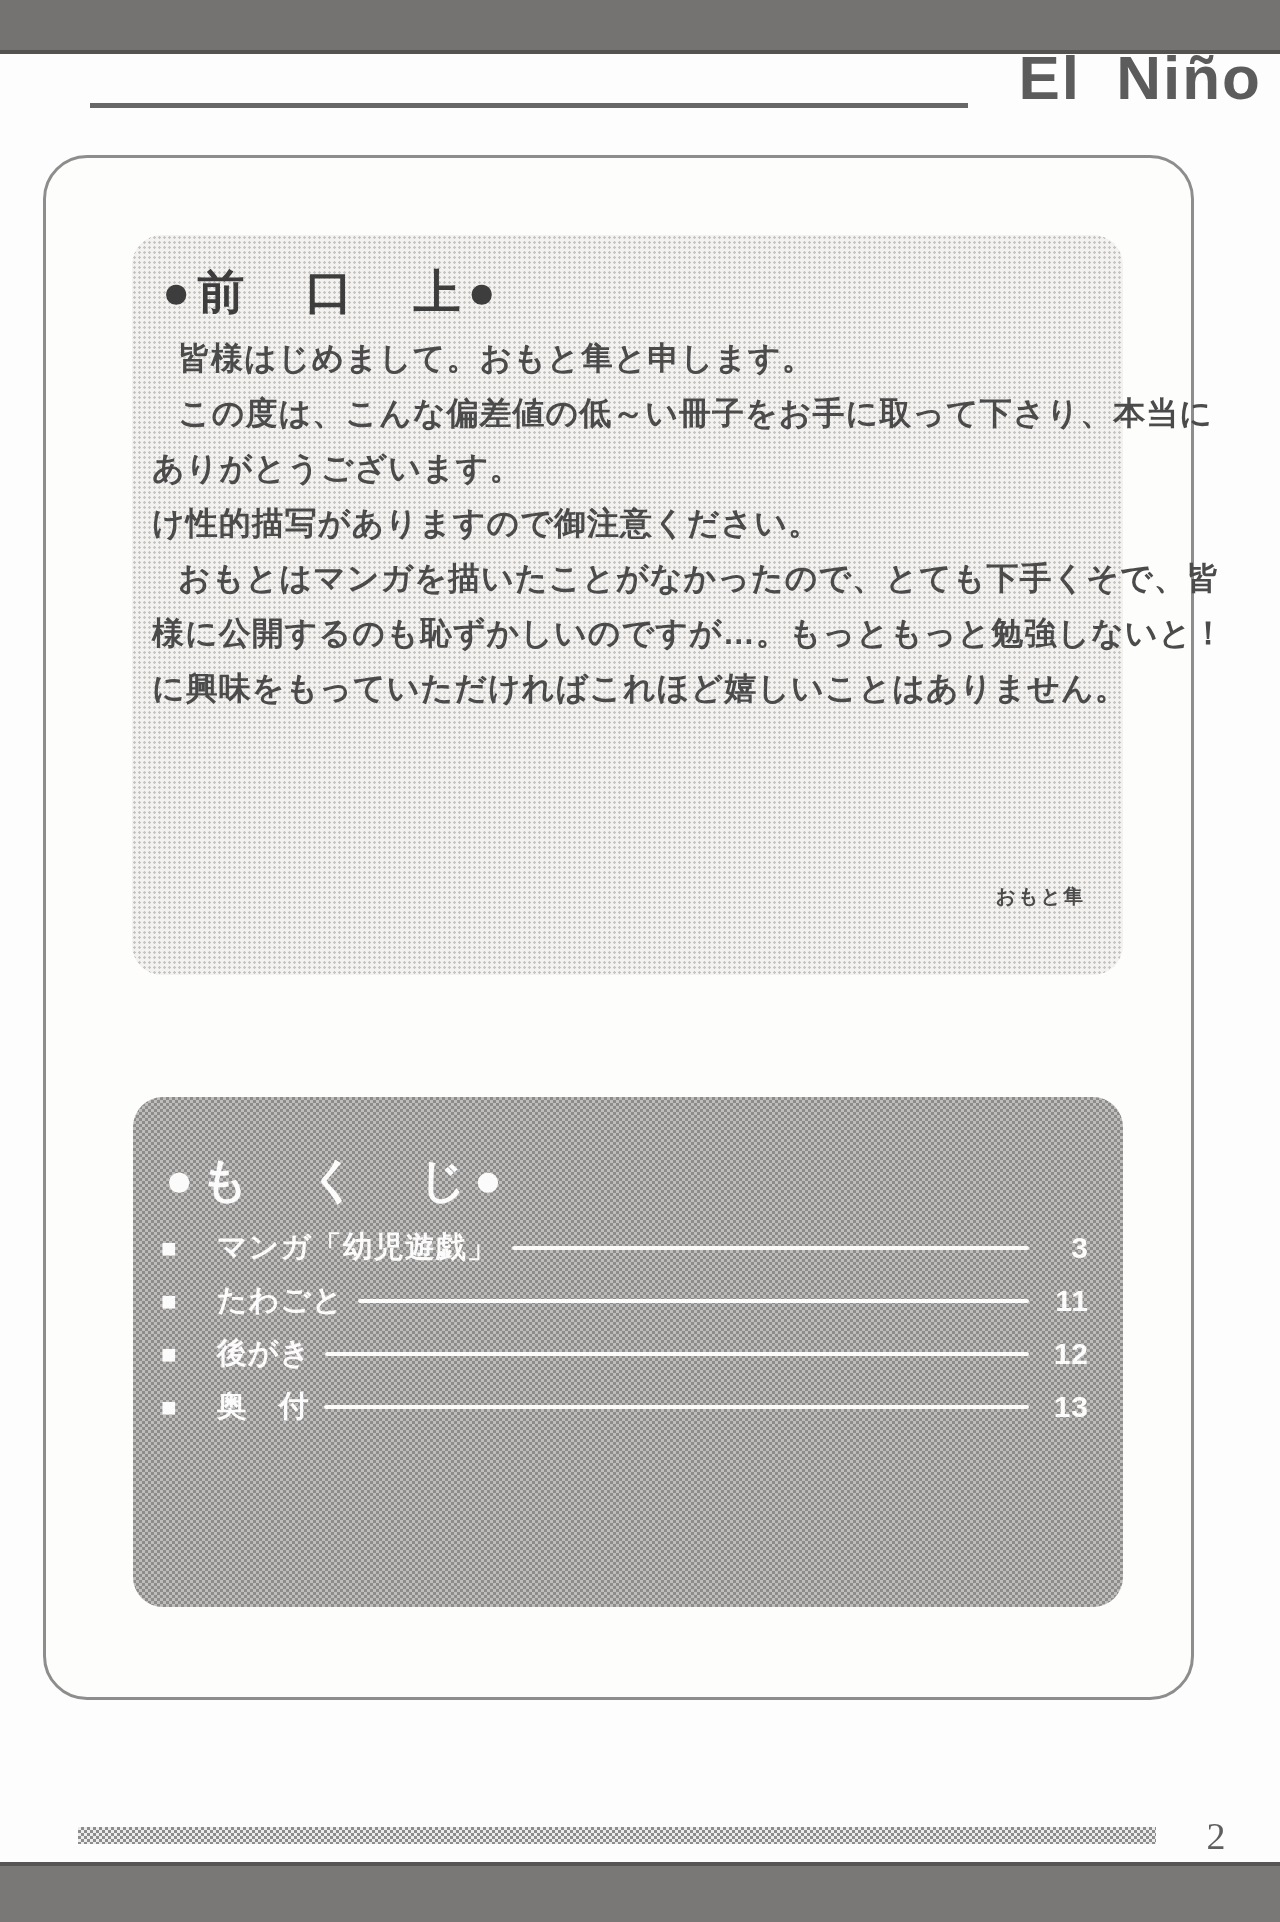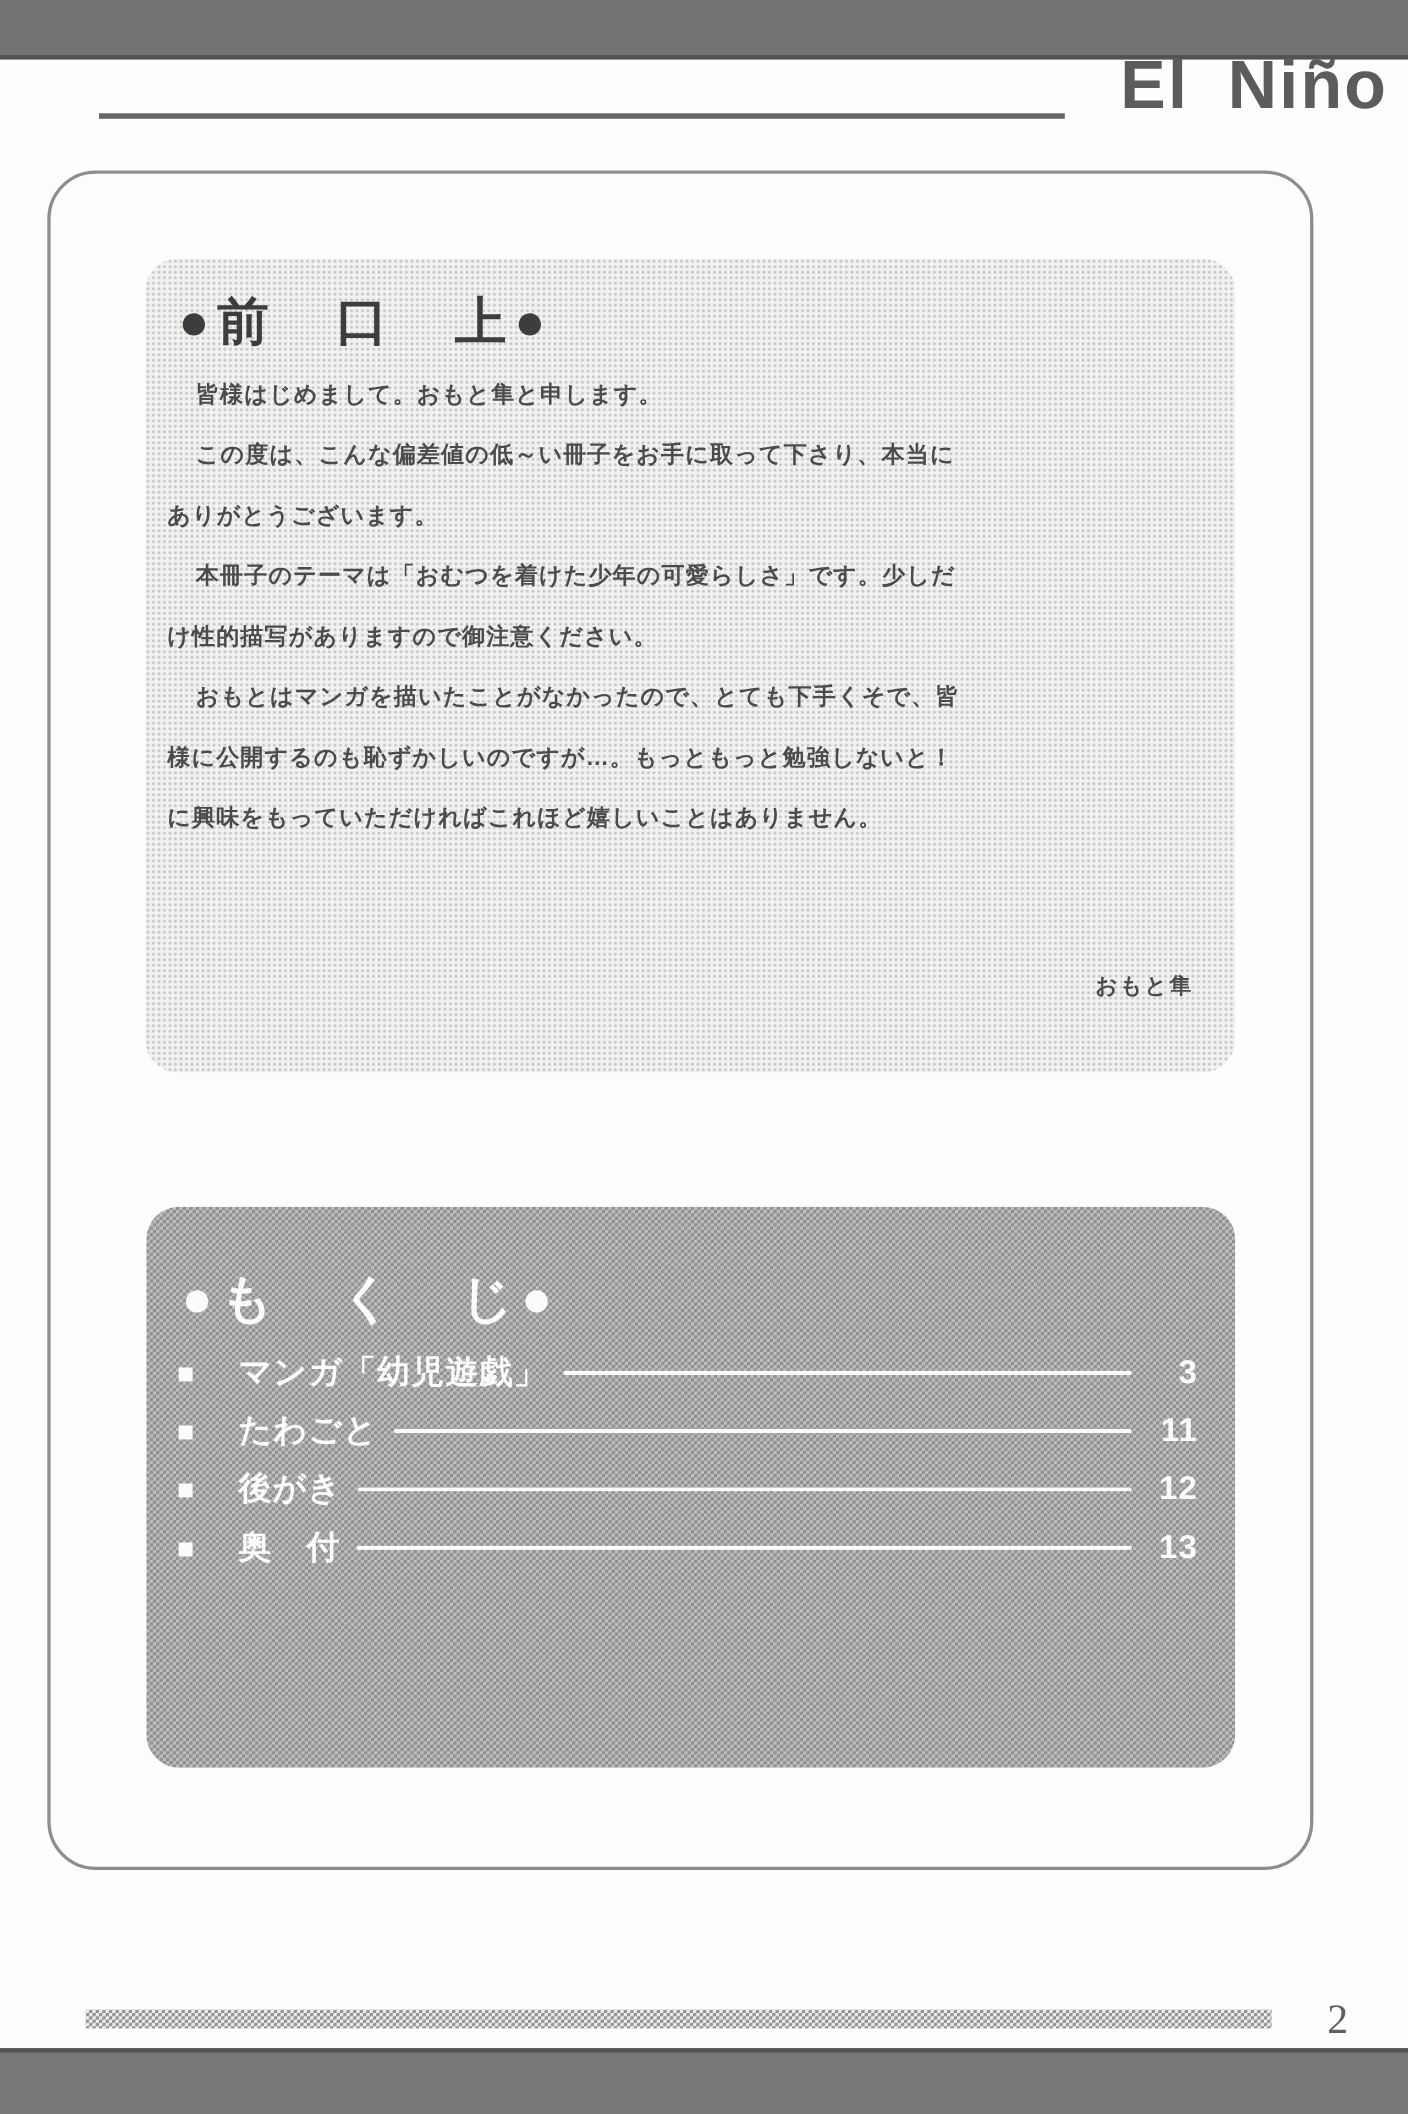--- a/index.html
+++ b/index.html
@@ -41,21 +41,21 @@
     background-image:radial-gradient(#c6c4c1 1.2px, transparent 1.45px);
     background-size:5px 5px;
   }
   .fw-title{
     position:absolute;left:30px;top:26px;
     font-size:47px;font-weight:bold;color:#3d3d3d;
     letter-spacing:7px;white-space:nowrap;
   }
   .fw-text{
     position:absolute;left:20px;top:96px;width:955px;
-    font-size:21px;font-weight:bold;color:#4b4b4b;
+    font-size:32px;font-weight:bold;color:#4b4b4b;
     line-height:55px;letter-spacing:1px;
   }
   .fw-line{white-space:nowrap;height:55px;}
   .fw-line.indent{text-indent:26px;}
   .fw-sign{
     position:absolute;top:648px;right:38px;
     font-size:20px;font-weight:bold;color:#4b4b4b;letter-spacing:2px;
   }
   
   .toc-box{
@@ -114,21 +114,20 @@
   <div class="header-title">El Niño</div>
 
   <div class="page-frame"></div>
 
   <div class="foreword-box">
     <div class="fw-title">●前　口　上●</div>
     <div class="fw-text">
       <div class="fw-line indent">皆様はじめまして。おもと隼と申します。</div>
       <div class="fw-line indent">この度は、こんな偏差値の低～い冊子をお手に取って下さり、本当に</div>
       <div class="fw-line">ありがとうございます。</div>
-      <div class="fw-line indent">本冊子のテーマは「おむつを着けた少年の可愛らしさ」です。少しだ</div>
       <div class="fw-line">け性的描写がありますので御注意ください。</div>
       <div class="fw-line indent">おもとはマンガを描いたことがなかったので、とても下手くそで、皆</div>
       <div class="fw-line">様に公開するのも恥ずかしいのですが…。もっともっと勉強しないと！</div>
       <div class="fw-line">に興味をもっていただければこれほど嬉しいことはありません。</div>
     </div>
     <div class="fw-sign">おもと隼</div>
   </div>
 
   <div class="toc-box">
     <div class="toc-title">●も　く　じ●</div>

